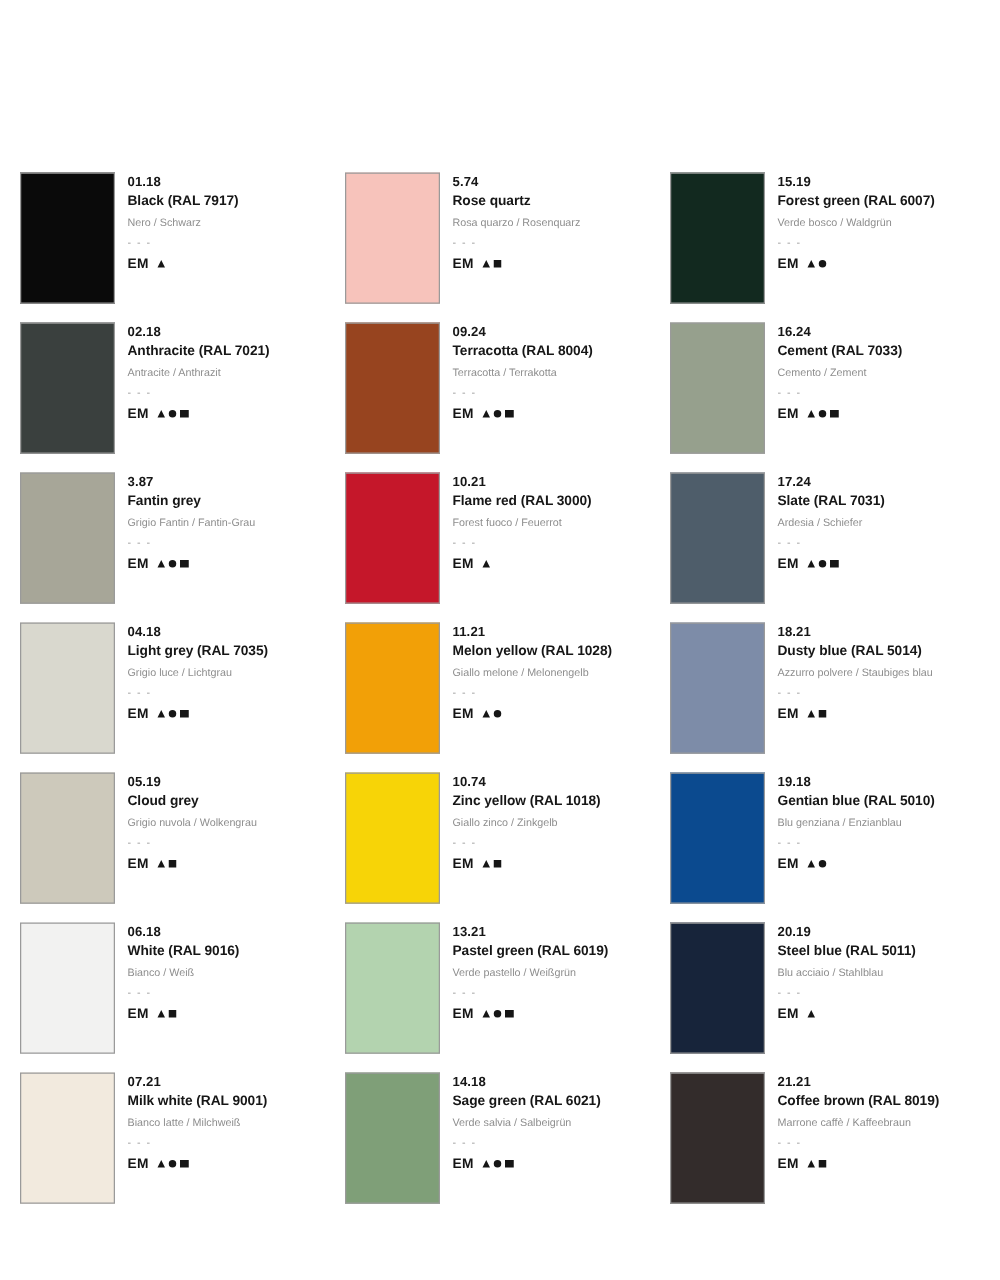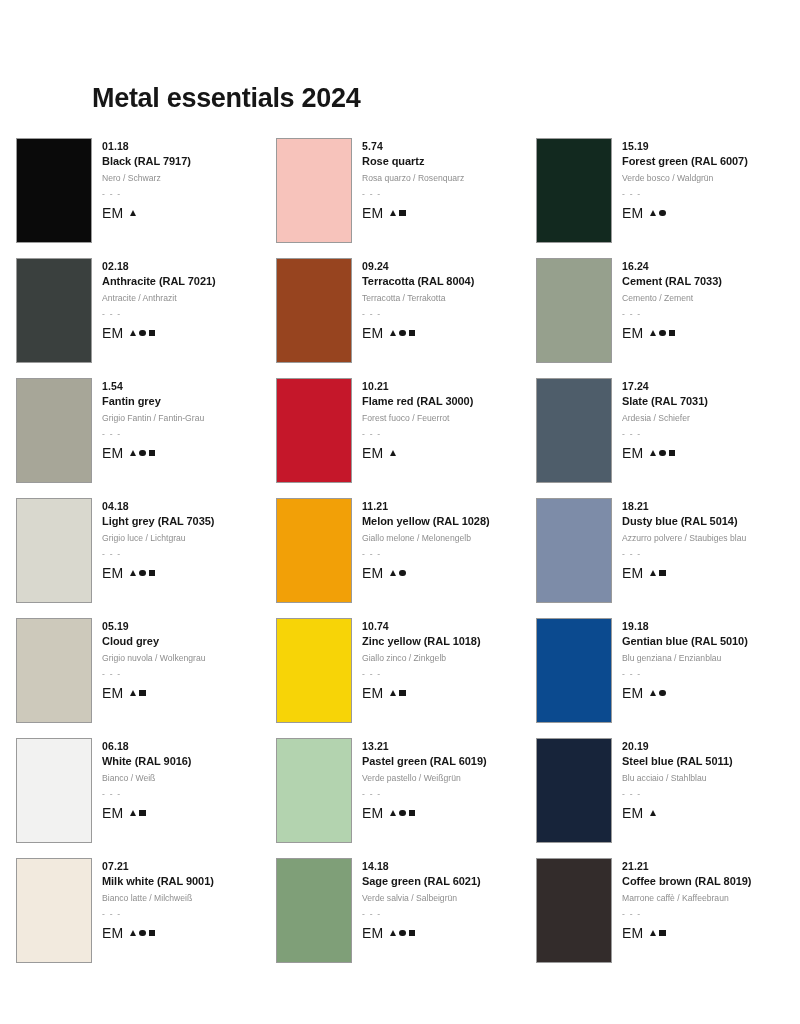--- a/index.html
+++ b/index.html
@@ -99,22 +99,22 @@
   }
 
   .swatch-marks {
     display: flex;
     align-items: center;
     gap: 5px;
     margin-top: 4px;
   }
 
   .mark-label {
-    font-size: 14px;
-    font-weight: normal;
+    font-size: 11px;
+    font-weight: bold;
     color: #161616;
     letter-spacing: 0.2px;
   }
 
   .mark-glyphs {
     display: flex;
     align-items: center;
     gap: 3px;
     margin-left: 2px;
   }
@@ -141,21 +141,20 @@
   .glyph-square {
     width: 6.4px;
     height: 6.4px;
   }
 </style>
 </head>
 <body>
 
 <div class="page">
 
-  <h1 class="page-title">Metal essentials 2024</h1>
 
   <div class="grid">
       <div class="swatch-entry">
         <div class="swatch-chip" style="background: rgb(10, 10, 10);"></div>
         <div class="swatch-info">
           <div class="swatch-code">01.18</div>
           <div class="swatch-name">Black (RAL 7917)</div>
           <div class="swatch-translation">Nero / Schwarz</div>
           <div class="swatch-rule">- - -</div>
           <div class="swatch-marks">
@@ -245,21 +244,21 @@
               <span class="glyph glyph-triangle"></span>
               <span class="glyph glyph-circle"></span>
               <span class="glyph glyph-square"></span>
             </span>
           </div>
         </div>
       </div>
       <div class="swatch-entry">
         <div class="swatch-chip" style="background: rgb(167, 166, 152);"></div>
         <div class="swatch-info">
-          <div class="swatch-code">1.54</div>
+          <div class="swatch-code">3.87</div>
           <div class="swatch-name">Fantin grey</div>
           <div class="swatch-translation">Grigio Fantin / Fantin-Grau</div>
           <div class="swatch-rule">- - -</div>
           <div class="swatch-marks">
             <span class="mark-label">EM</span>
             <span class="mark-glyphs">
               <span class="glyph glyph-triangle"></span>
               <span class="glyph glyph-circle"></span>
               <span class="glyph glyph-square"></span>
             </span>

